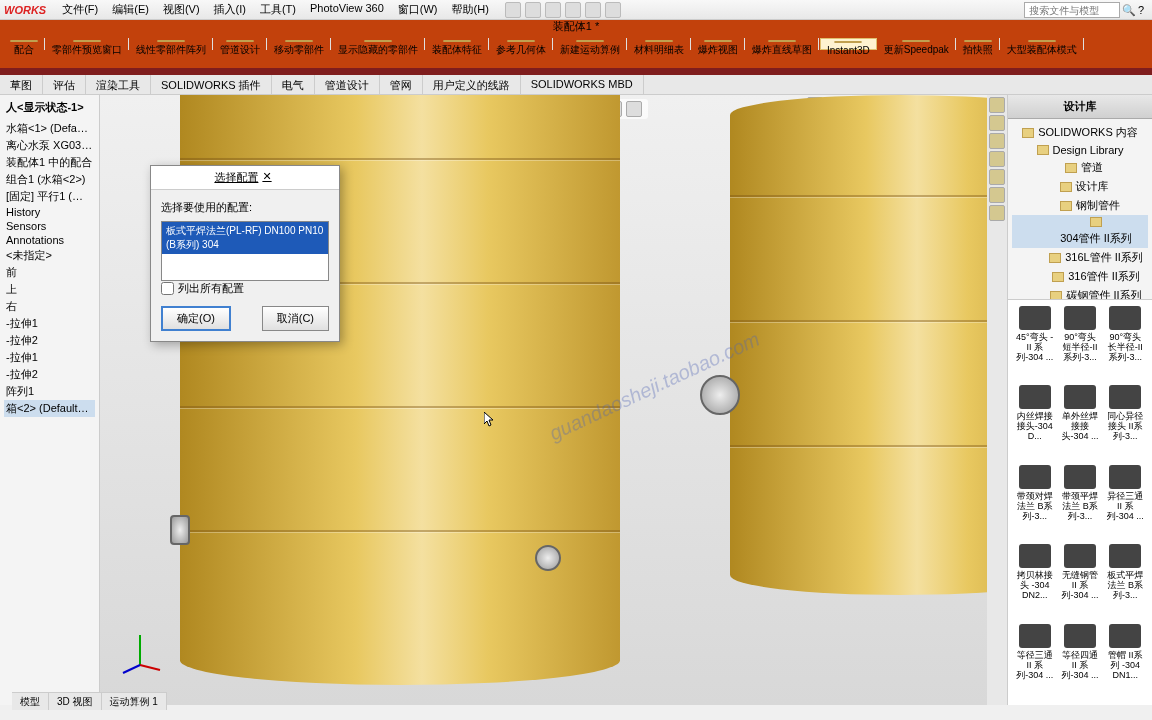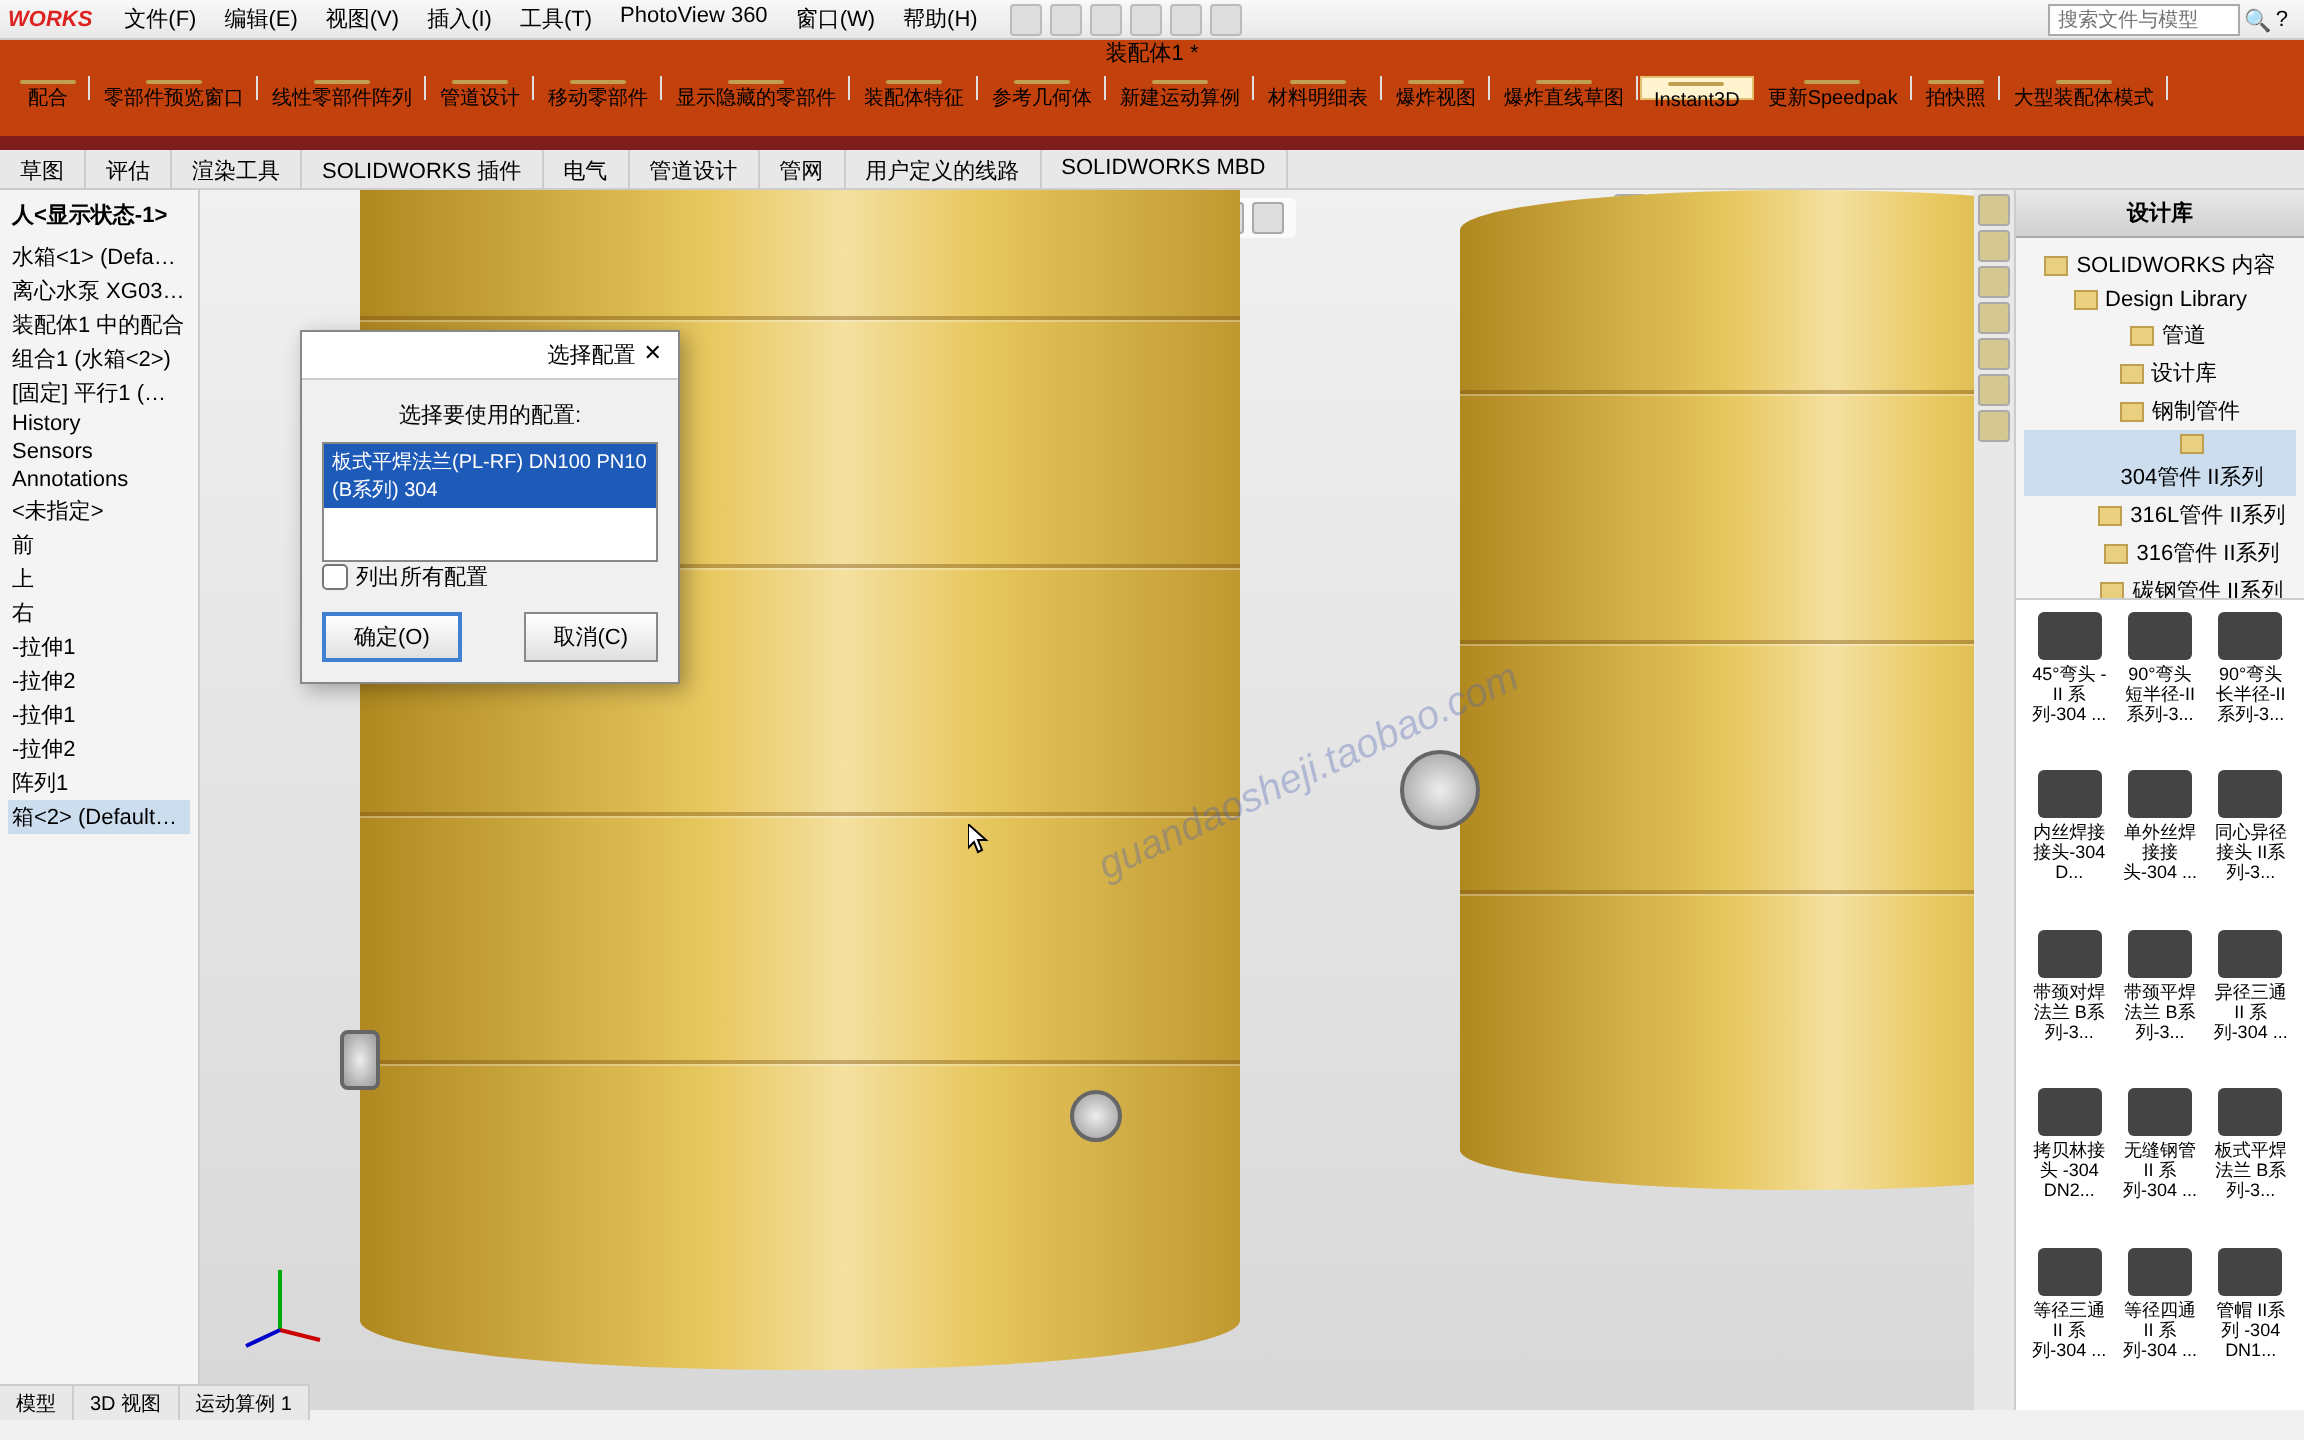--- a/index.html
+++ b/index.html
@@ -42,31 +42,31 @@
 .lib-header{background:linear-gradient(#e8e8e8,#d0d0d0);padding:4px;text-align:center;font-weight:bold;border-bottom:1px solid #aaa;}
 .lib-tree{padding:4px;font-size:10px;flex:0 0 180px;overflow:auto;}
 .lib-tree-item{padding:2px 4px;cursor:pointer;display:flex;align-items:center;gap:4px;justify-content:center;}
 .lib-tree-item.sel{background:#cde;flex-direction:column;}
 .lib-icon{width:12px;height:10px;background:#e8d080;border:1px solid #c0a050;}
 .lib-parts{flex:1;padding:6px;display:grid;grid-template-columns:repeat(3,1fr);gap:4px;overflow:auto;background:#fff;border-top:1px solid #ccc;}
 .part-item{text-align:center;cursor:pointer;}
 .part-thumb{width:32px;height:24px;background:#444;margin:0 auto 2px;border-radius:3px;}
 .part-label{font-size:9px;line-height:10px;overflow:hidden;}
 .dialog{position:absolute;left:150px;top:165px;width:190px;background:#f0f0f0;border:1px solid #888;box-shadow:3px 3px 10px rgba(0,0,0,0.3);}
-.dialog-title{background:#fff;padding:4px 4px;display:flex;justify-content:flex-end;border-bottom:1px solid #ccc;}
+.dialog-title{background:#fff;padding:4px 4px;display:flex;justify-content:center;border-bottom:1px solid #ccc;text-decoration:underline;}
 .dialog-close{cursor:pointer;padding:0 4px;}
 .dialog-body{padding:10px;}
-.dialog-label{margin-bottom:6px;text-align:center;}
+.dialog-label{margin-bottom:6px;}
 .config-list{width:100%;height:60px;background:#fff;border:1px solid #888;margin-bottom:0;}
 .config-item{background:#1e5ab8;color:#fff;padding:2px 4px;font-size:10px;}
 .chk-row{display:flex;align-items:center;gap:4px;margin-bottom:10px;}
 .dialog-btns{display:flex;justify-content:space-between;gap:4px;}
 .dlg-btn{padding:3px 14px;background:linear-gradient(#fff,#e0e0e0);border:1px solid #888;cursor:pointer;}
 .dlg-btn.primary{border:2px solid #4080d0;}
-.bottom-tabs{position:absolute;bottom:10px;left:0;height:18px;background:#e8e8e8;display:flex;border-top:1px solid #ccc;}
+.bottom-tabs{position:absolute;bottom:10px;left:12px;height:18px;background:#e8e8e8;display:flex;border-top:1px solid #ccc;}
 .btab{padding:2px 8px;border-right:1px solid #ccc;font-size:10px;cursor:pointer;}
 .vp-controls{position:absolute;top:2px;right:148px;display:flex;gap:2px;}
 .cursor-arrow{position:absolute;left:384px;top:317px;width:12px;height:16px;pointer-events:none;}
 .cursor-arrow svg{display:block;}
 </style>
 </head>
 <body>
 
 <div class="topbar">
   <span class="logo">WORKS</span>

